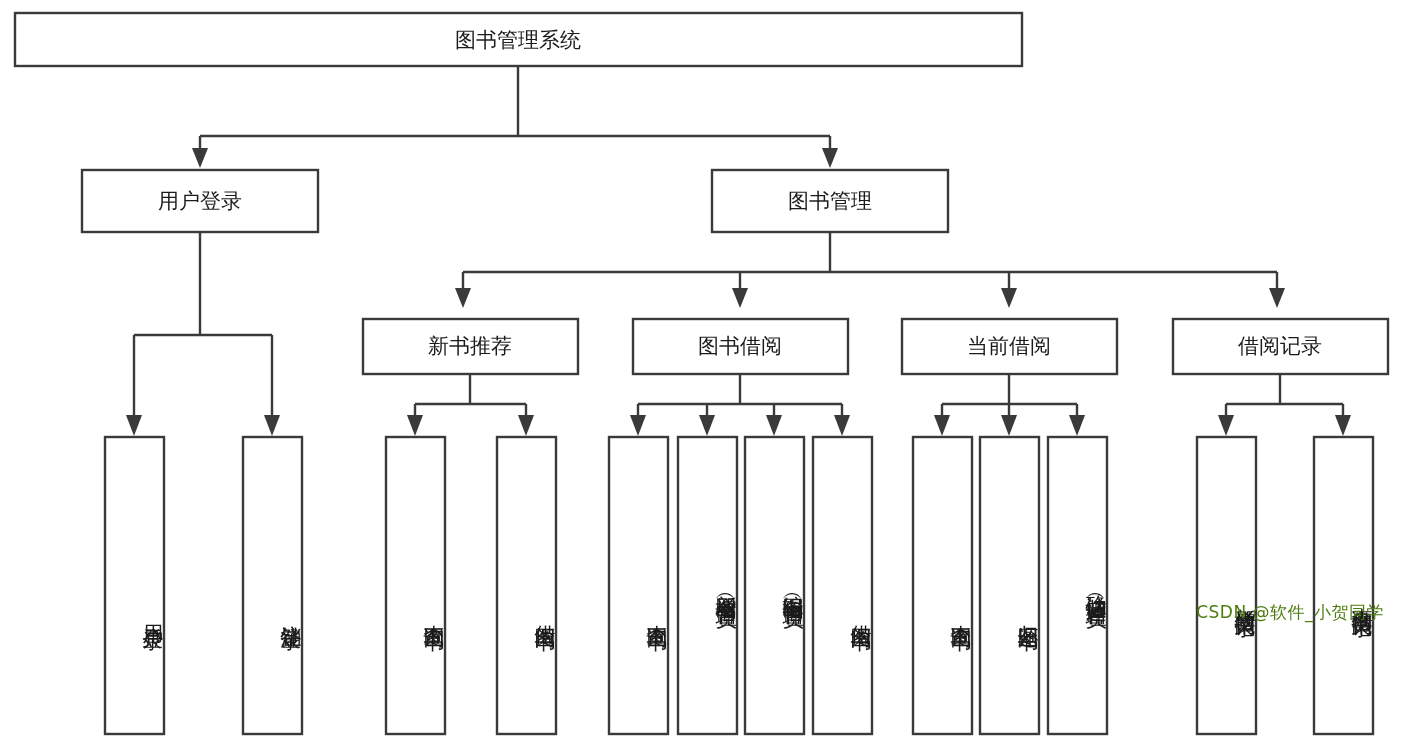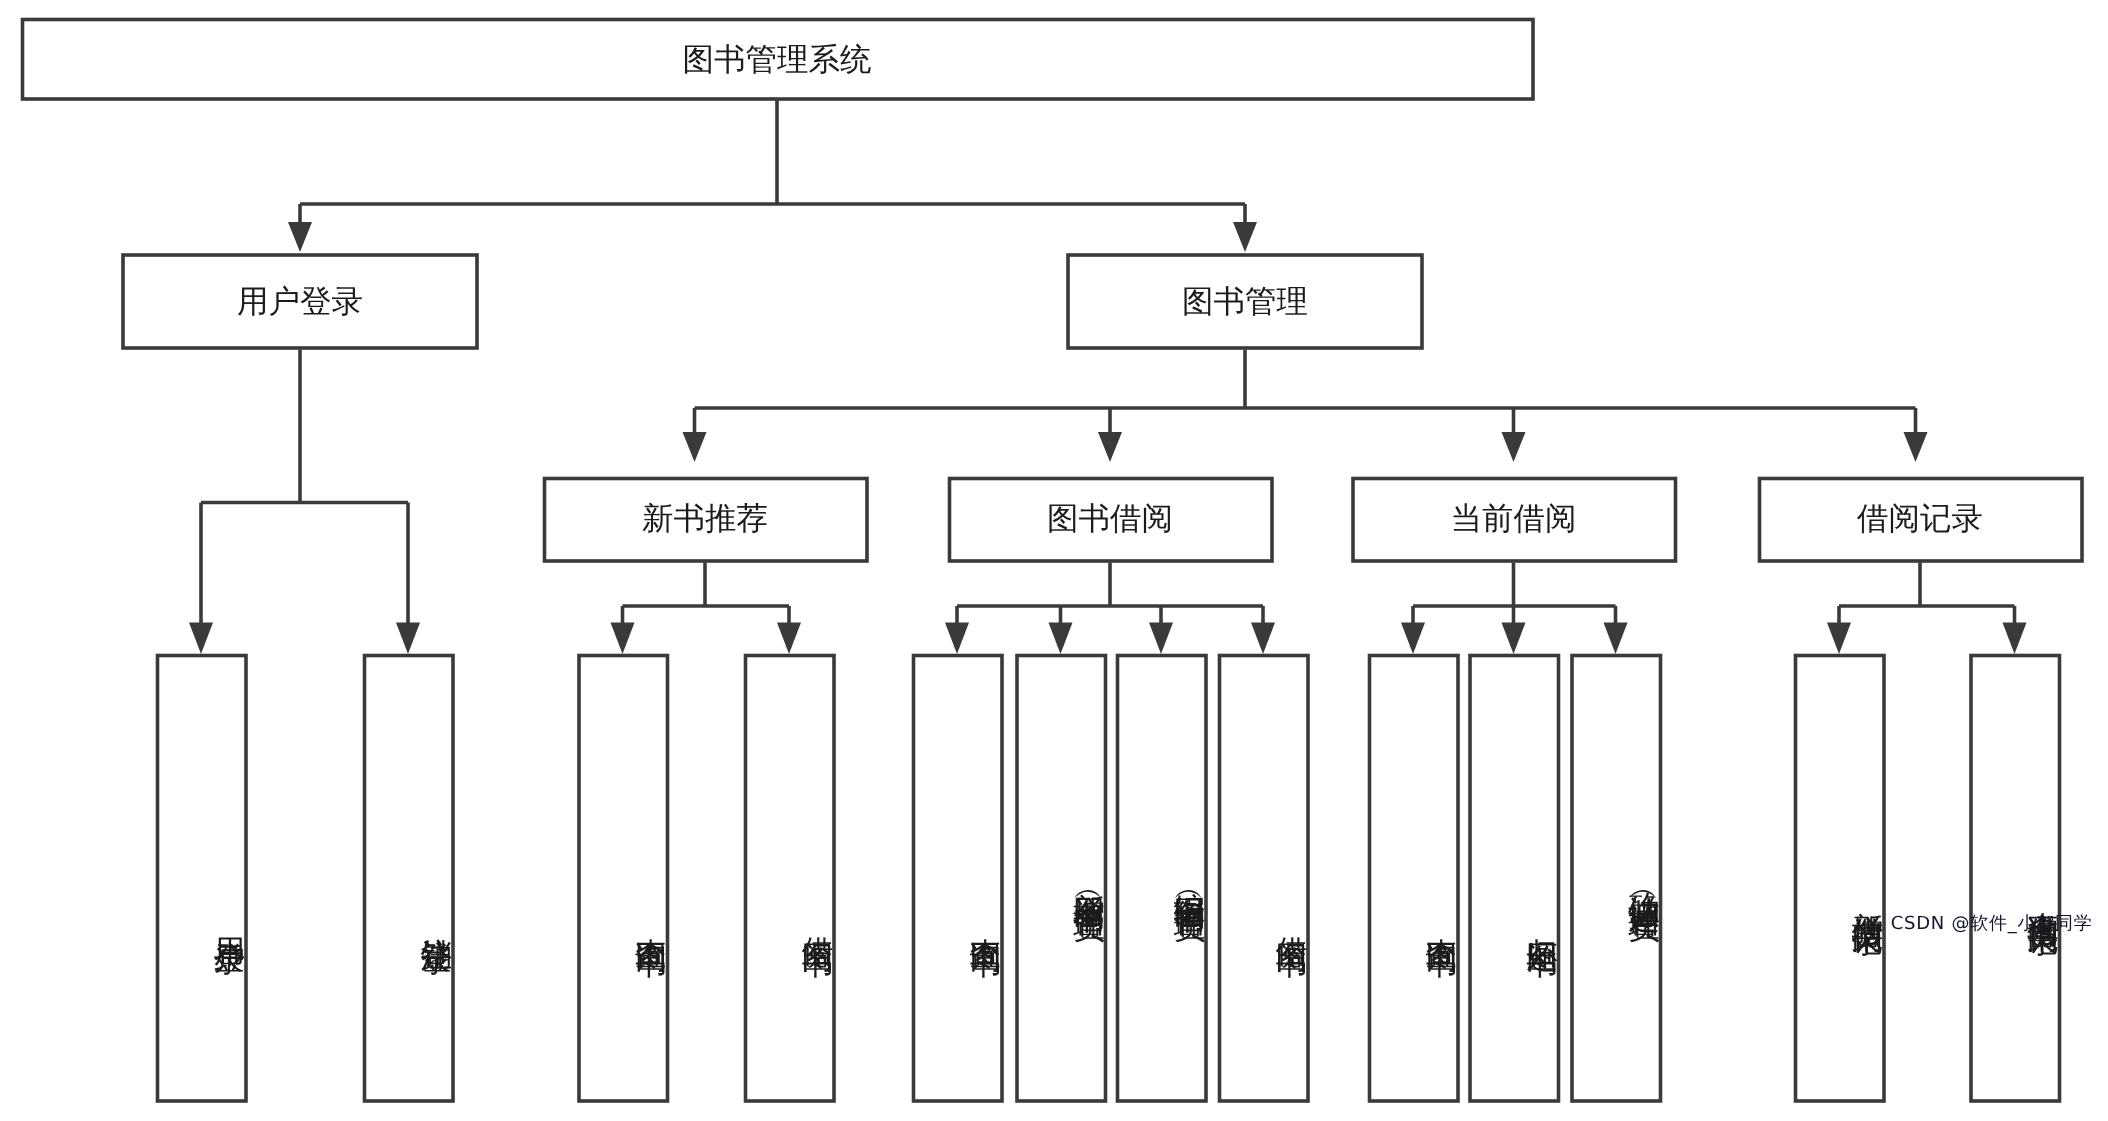--- a/index.html
+++ b/index.html
@@ -58,25 +58,25 @@
     color: #1b1b1b;
     letter-spacing: 2px;
     display: flex;
     align-items: flex-start;
     justify-content: center;
     white-space: nowrap;
     pointer-events: none;
   }
   .watermark {
     position: absolute;
-    right: 10px;
+    right: 21px;
     bottom: 6px;
     font-family: "DejaVu Sans", "Liberation Sans", sans-serif;
-    font-size: 12px;
-    color: #0f172a;
+    font-size: 17px;
+    color: #4d7c0f;
     letter-spacing: 0.5px;
     white-space: nowrap;
   }
 </style>
 </head>
 <body>
 
 <div id="diagram-root">
 
   <svg id="tree-svg" viewBox="0 0 1405 747">

